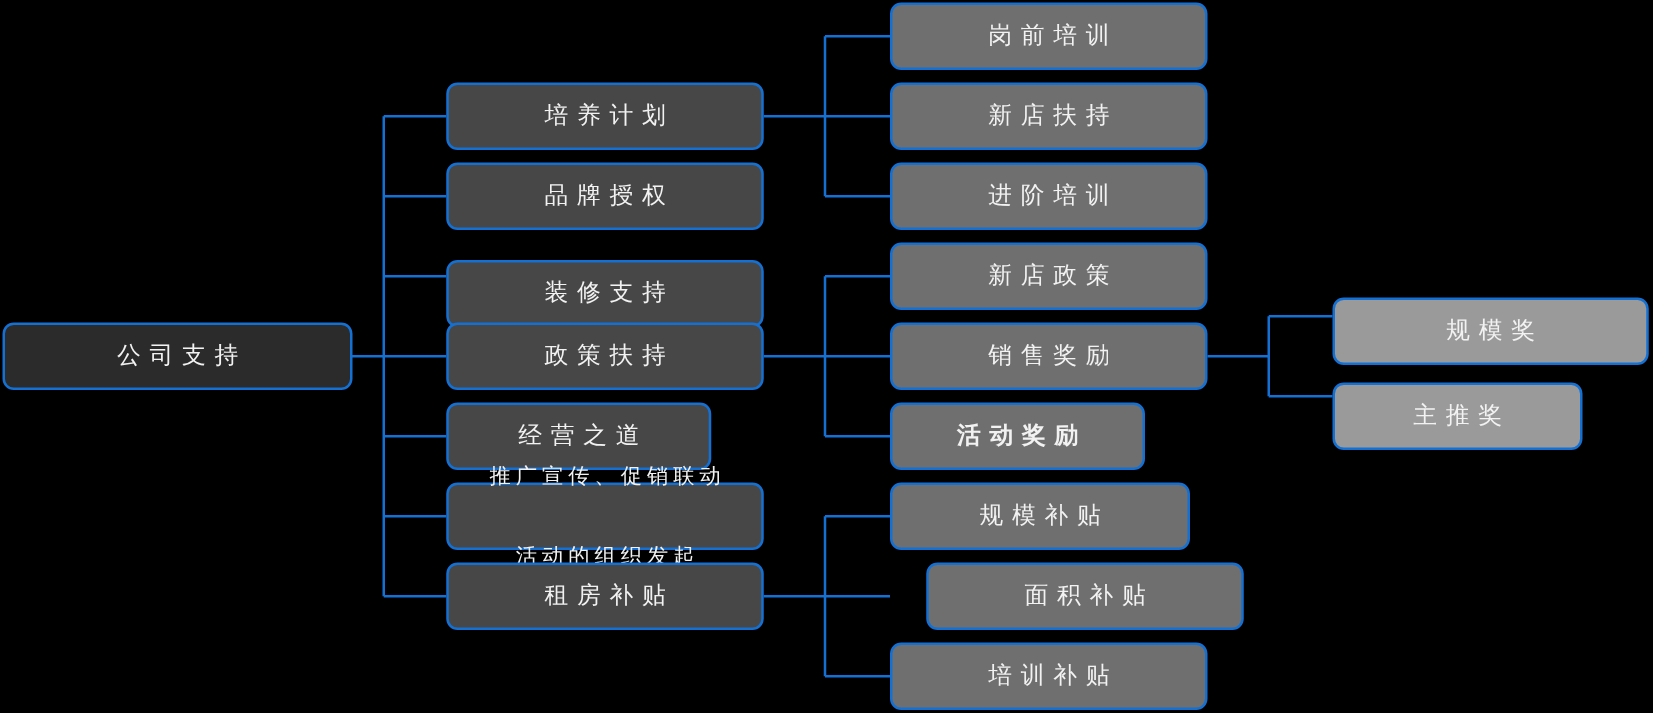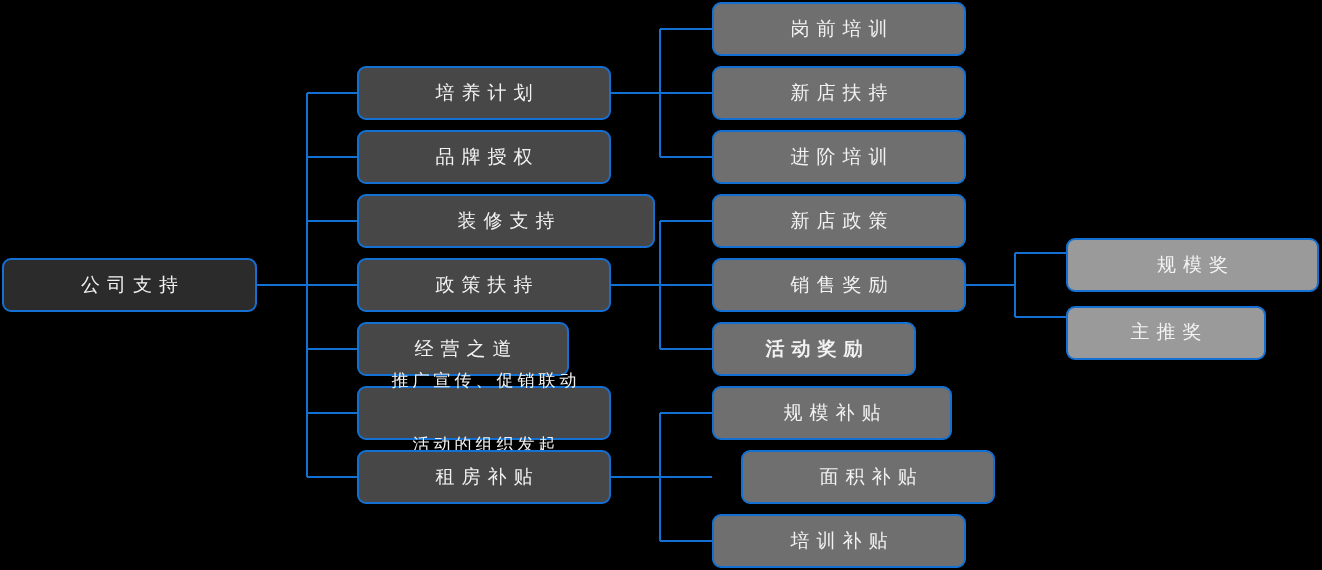--- a/index.html
+++ b/index.html
@@ -64,25 +64,25 @@
 <div class="canvas">
 
   <svg class="connectors" viewBox="0 0 1322 570" xmlns="http://www.w3.org/2000/svg">
     <path d="M257,285 H307 M307,93 V477 M307,93 H357 M307,157 H357 M307,221 H357 M307,285 H357 M307,349 H357 M307,413 H357 M307,477 H357"></path>
     <path d="M611,93 H660 M660,29 V157 M660,29 H712 M660,93 H712 M660,157 H712"></path>
     <path d="M611,285 H660 M660,221 V349 M660,221 H712 M660,285 H712 M660,349 H712"></path>
     <path d="M611,477 H660 M660,413 V541 M660,413 H712 M660,477 H712 M660,541 H712"></path>
     <path d="M966,285 H1015 M1015,253 V317 M1015,253 H1066 M1015,317 H1066"></path>
   </svg>
 
-  <div class="node root" style="left:2px; top:258px; width:255px;">公司支持</div>
+  <div class="node root" style="left:2px; top:258px; width:280px;">公司支持</div>
 
   <div class="node l2" style="left:357px; top:66px; width:254px;">培养计划</div>
   <div class="node l2" style="left:357px; top:130px; width:254px;">品牌授权</div>
-  <div class="node l2" style="left:357px; top:194px; width:298px;">装修支持</div>
+  <div class="node l2" style="left:357px; top:208px; width:254px;">装修支持</div>
   <div class="node l2" style="left:357px; top:258px; width:254px;">政策扶持</div>
   <div class="node l2" style="left:357px; top:322px; width:212px;">经营之道</div>
   <div class="node l2 small" style="left:357px; top:386px; width:254px;">
     <span>推广宣传、促销联动</span>
     <span>活动的组织发起</span>
   </div>
   <div class="node l2" style="left:357px; top:450px; width:254px;">租房补贴</div>
 
   <div class="node l3" style="left:712px; top:2px; width:254px;">岗前培训</div>
   <div class="node l3" style="left:712px; top:66px; width:254px;">新店扶持</div>

